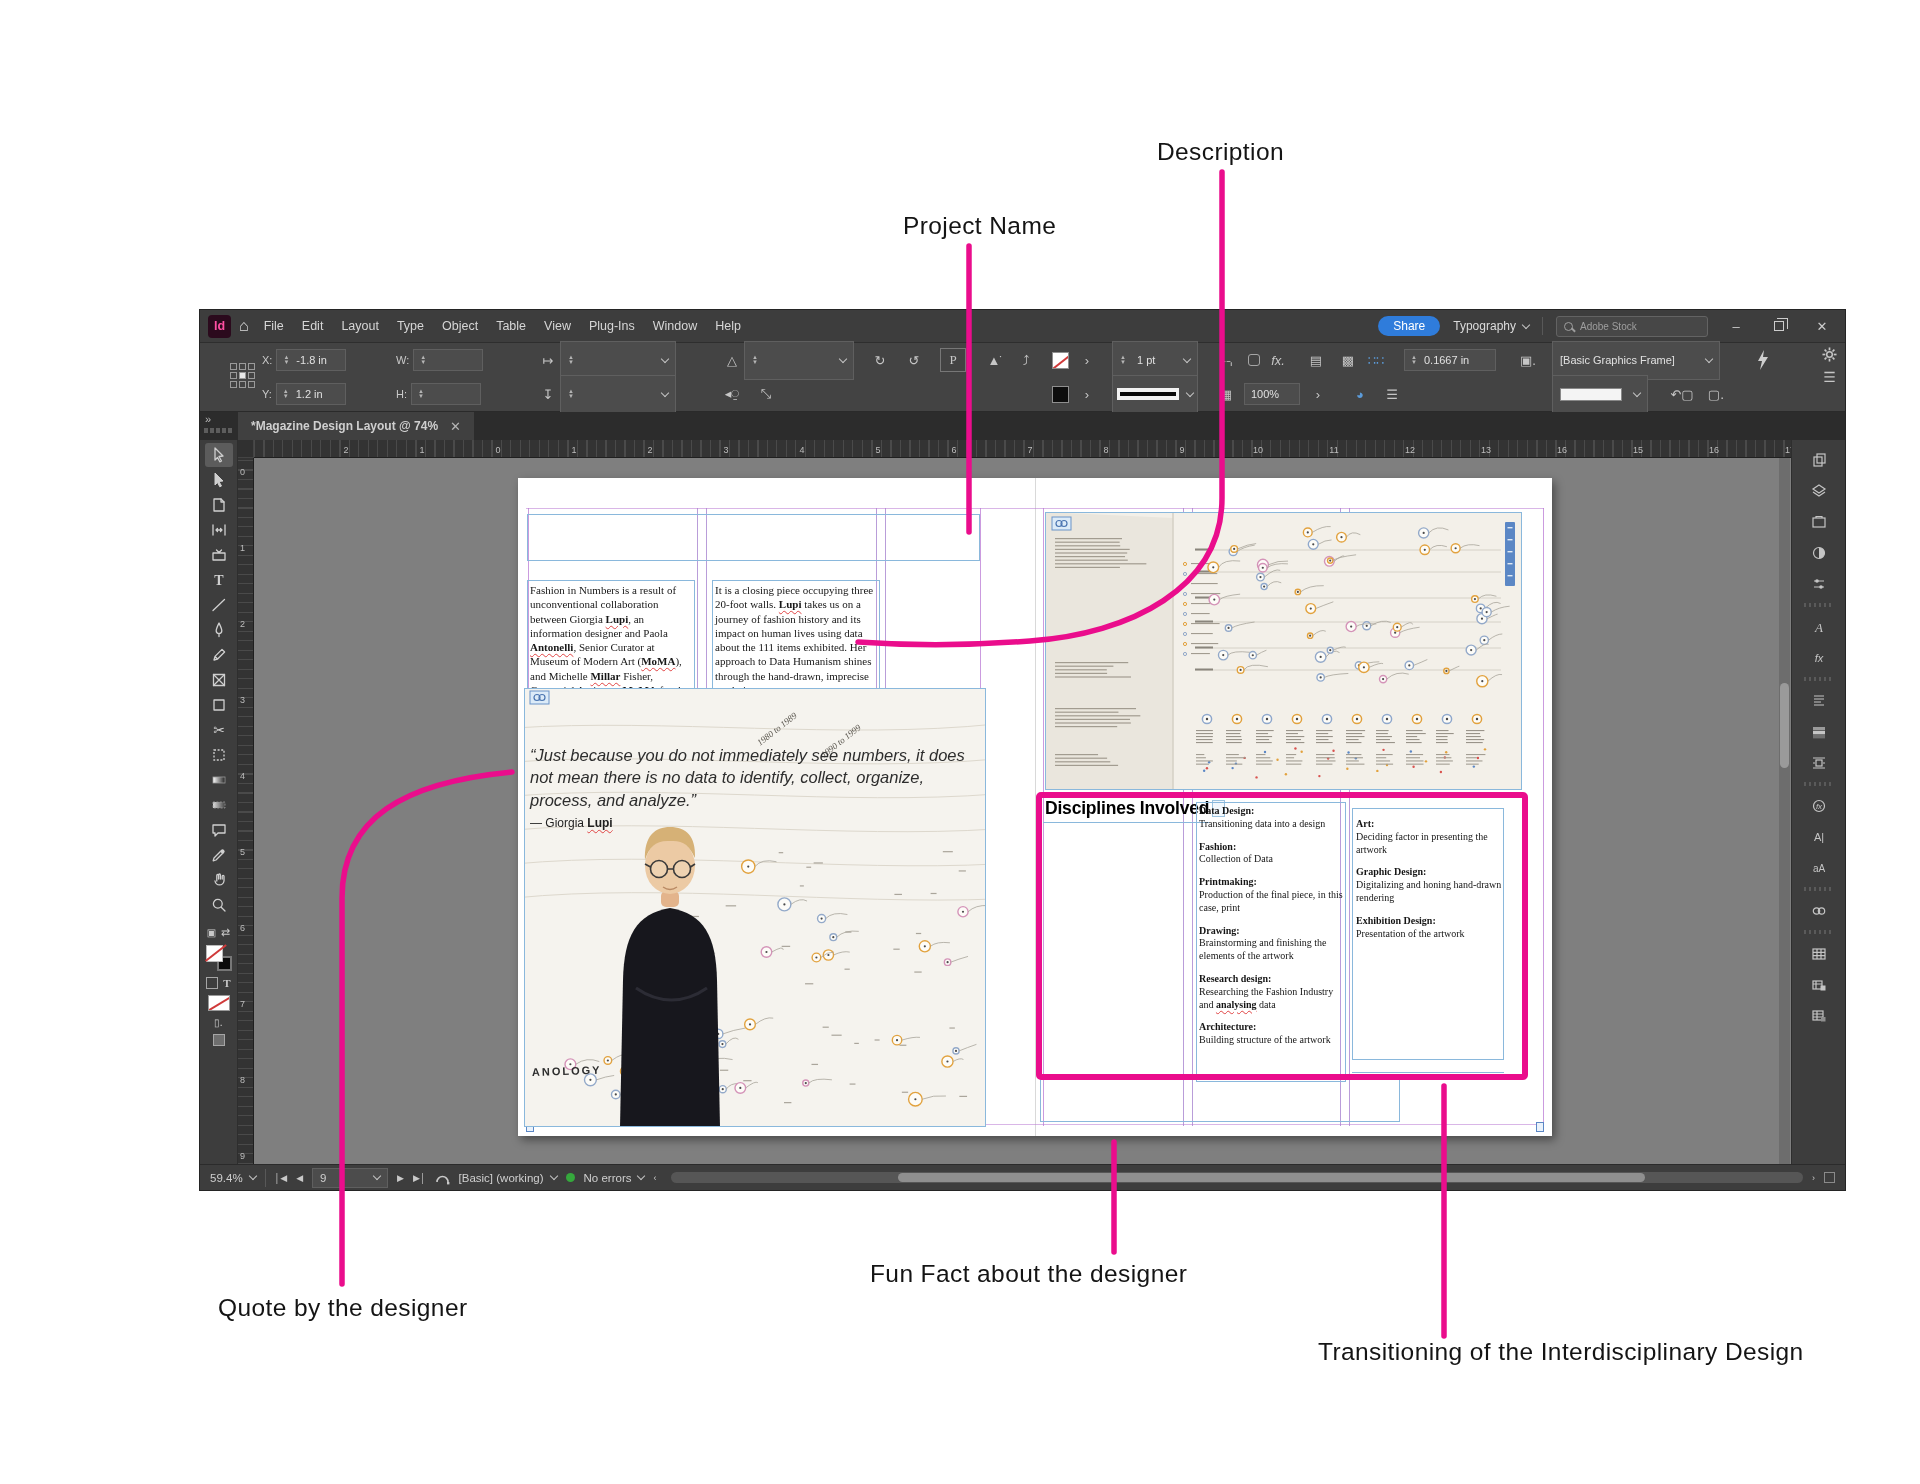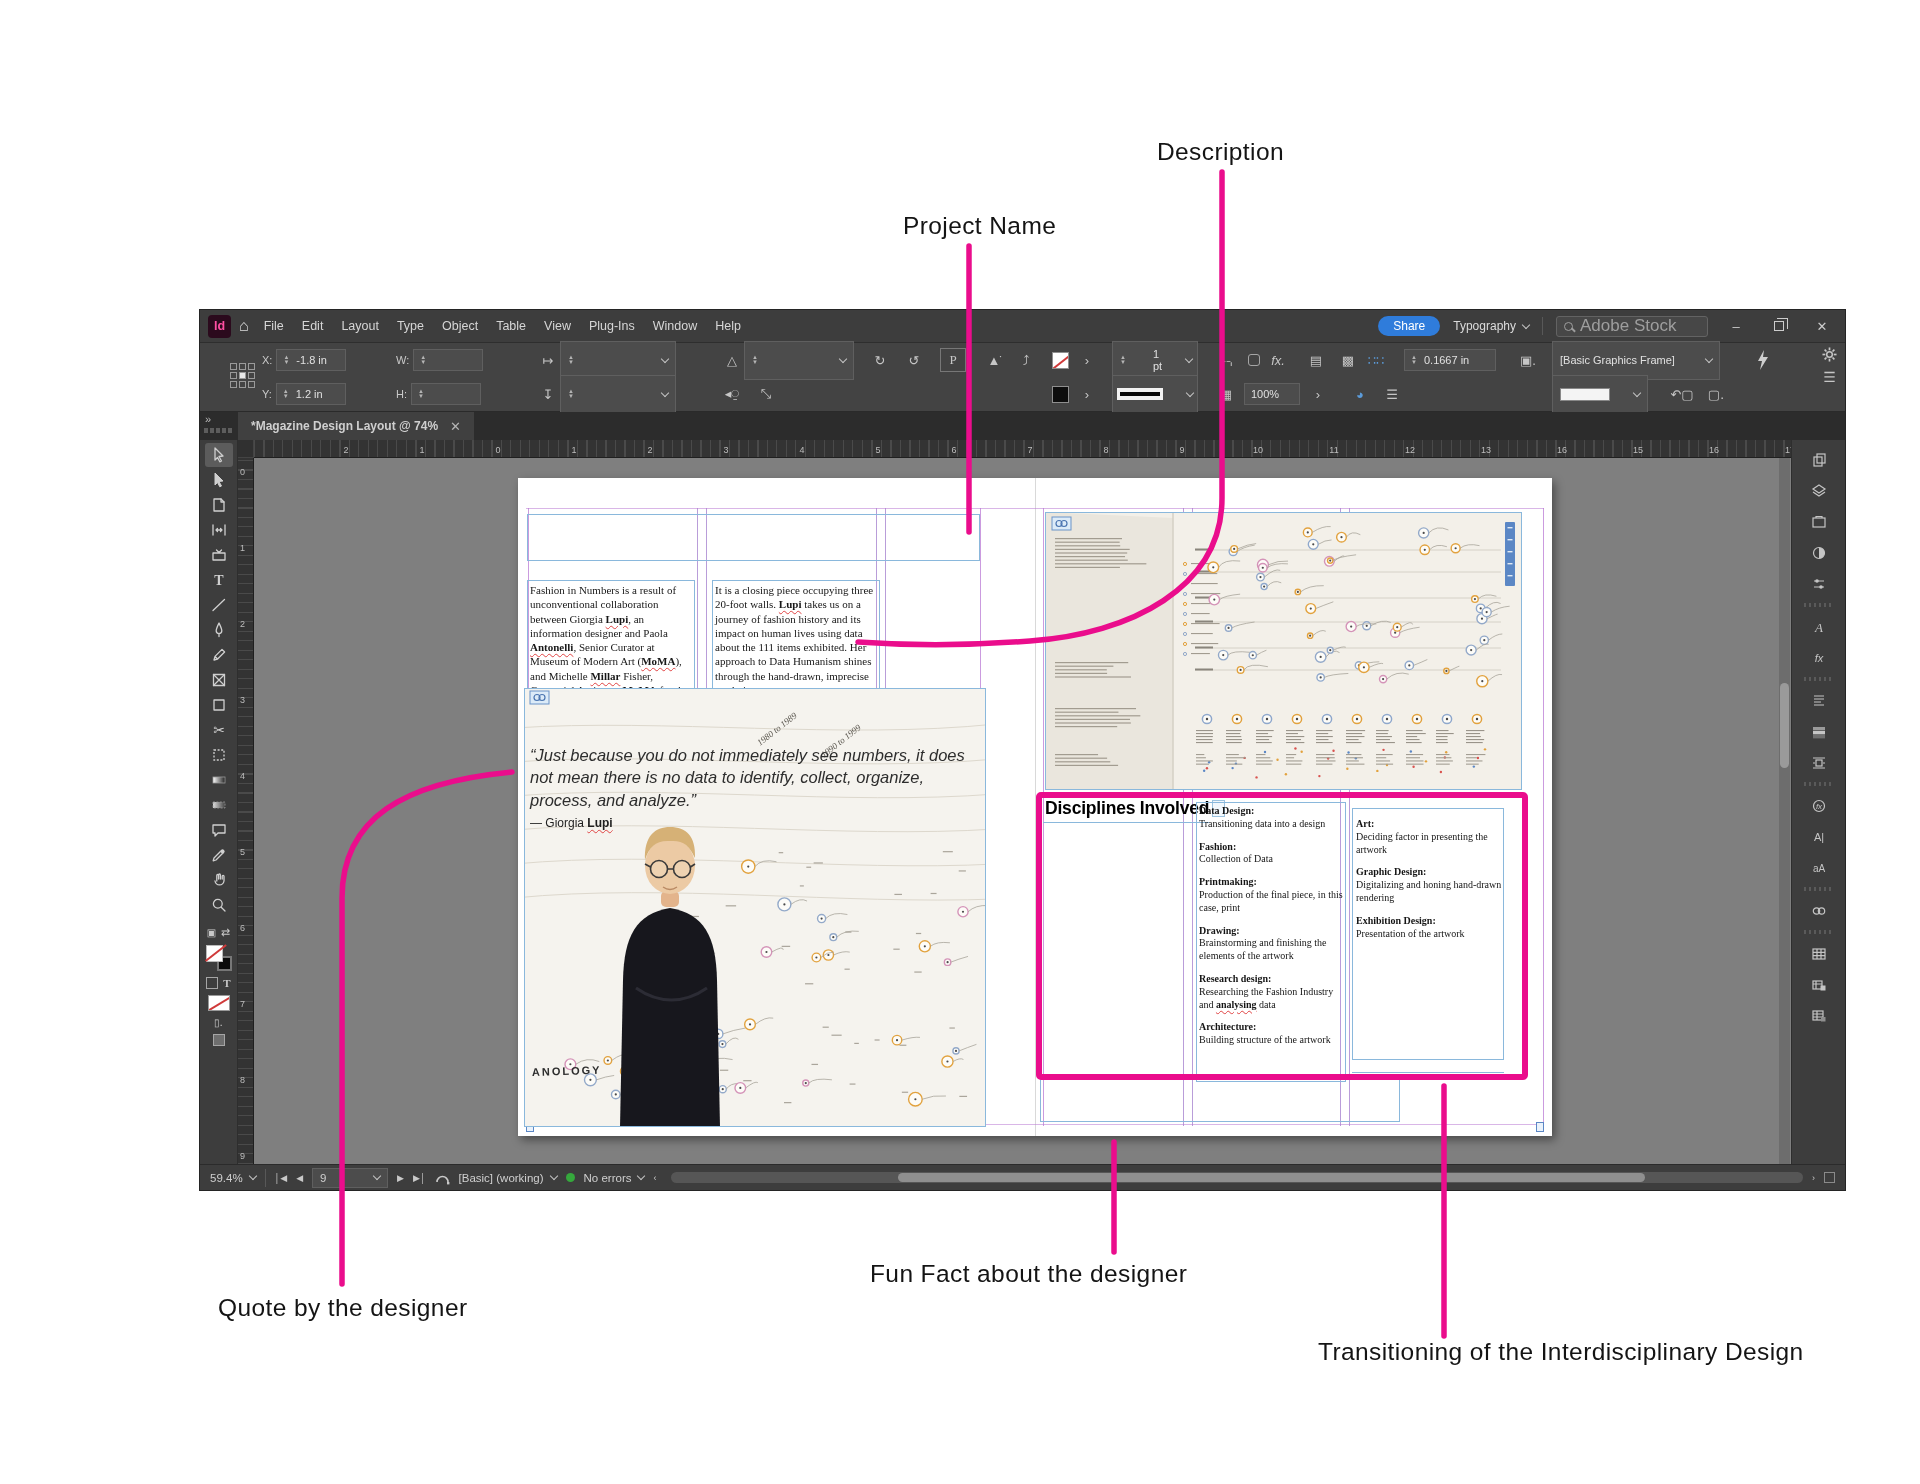--- a/index.html
+++ b/index.html
@@ -16,35 +16,35 @@
   
   #menubar { position:absolute; top:0; left:0; right:0; height:32px; background:#3d3d3d; display:flex; align-items:center; padding:0 8px; }
   #idlogo { width:23px; height:23px; border-radius:4px; background:#2b0a1d; color:#ff4fa3; font-weight:700; font-size:12.5px; display:flex; align-items:center; justify-content:center; margin-right:8px; }
   .homeico { color:#dcdcdc; font-size:16px; margin-right:6px; }
   .menu-item { color:#d6d6d6; font-size:12.5px; padding:0 9px; }
   #menuright { margin-left:auto; display:flex; align-items:center; gap:13px; }
   .share { background:#2f7cdb; color:#fff; border-radius:12px; padding:3px 15px; font-size:12px; }
   .workspace { color:#dcdcdc; font-size:12px; display:flex; align-items:center; gap:7px; }
   .chev { width:6px; height:6px; border-right:1.6px solid #c4c4c4; border-bottom:1.6px solid #c4c4c4; transform:rotate(45deg); margin-top:-3px; flex:0 0 auto; }
   .vsep { width:1px; height:18px; background:#585858; }
-  .stock { width:152px; height:21px; border:1px solid #636363; background:#474747; border-radius:3px; display:flex; align-items:center; gap:7px; padding:0 7px; color:#9e9e9e; font-size:17px; }
+  .stock { width:152px; height:21px; border:1px solid #636363; background:#474747; border-radius:3px; display:flex; align-items:center; gap:7px; padding:0 7px; color:#9e9e9e; font-size:10px; }
   .mag { width:9px; height:9px; border:1.5px solid #9e9e9e; border-radius:50%; position:relative; flex:0 0 auto; }
   .mag::after { content:""; position:absolute; width:5px; height:1.5px; background:#9e9e9e; transform:rotate(45deg); right:-4px; bottom:-1px; }
   .wbtn { color:#cccccc; width:30px; text-align:center; font-size:13px; }
   .restore { display:inline-block; width:10px; height:10px; border:1.4px solid #ccc; position:relative; }
   .restore::before { content:""; position:absolute; left:2px; top:-4px; width:10px; height:10px; border:1.4px solid #ccc; border-left:none; border-bottom:none; }
 
   
   #propsbar { position:absolute; top:32px; left:0; right:0; height:70px; background:#434343; border-top:1px solid #2e2e2e; border-bottom:1px solid #2a2a2a; font-size:11px; color:#c9c9c9; }
   .prow { position:absolute; left:0; right:0; height:34px; }
   .pitem { position:absolute; display:flex; align-items:center; height:34px; }
   .lbl { margin-right:4px; color:#c9c9c9; }
   .stp { display:flex; flex-direction:column; line-height:5px; font-size:6px; color:#b5b5b5; margin-right:3px; }
   .fld { height:22px; min-width:70px; background:#4c4c4c; border:1px solid #5f5f5f; display:flex; align-items:center; padding:0 6px; color:#e0e0e0; gap:4px; }
-  .dd  { height:39px; background:#4c4c4c; border:1px solid #5f5f5f; display:flex; align-items:center; padding:0 7px; color:#e0e0e0; gap:24px; }
+  .dd  { height:39px; background:#4c4c4c; border:1px solid #5f5f5f; display:flex; align-items:center; padding:0 7px; color:#e0e0e0; gap:8px; }
   #refproxy { position:absolute; left:30px; top:20px; display:grid; grid-template-columns:repeat(3,7px); grid-template-rows:repeat(3,7px); gap:2px; }
   #refproxy span { width:7px; height:7px; border:1px solid #9a9a9a; background:transparent; }
   #refproxy span.c { background:#e8e8e8; }
   .ico { min-width:24px; height:24px; display:flex; align-items:center; justify-content:center; color:#c6c6c6; font-size:13px; }
   .sw { width:17px; height:17px; border:1px solid #8f8f8f; background:#fff; position:relative; overflow:hidden; }
   .sw.none::after { content:""; position:absolute; left:-3px; top:7px; width:26px; height:2.4px; background:#d03a3a; transform:rotate(-38deg); }
   .sw.black { background:#0d0d0d; }
   .strokestrip { width:62px; height:12px; background:#f2f2f2; display:flex; align-items:center; padding:0 3px; }
   .strokestrip i { display:block; width:100%; height:4px; background:#090909; }
   .gearwrap { position:absolute; right:8px; top:4px; display:flex; flex-direction:column; gap:10px; align-items:center; }

